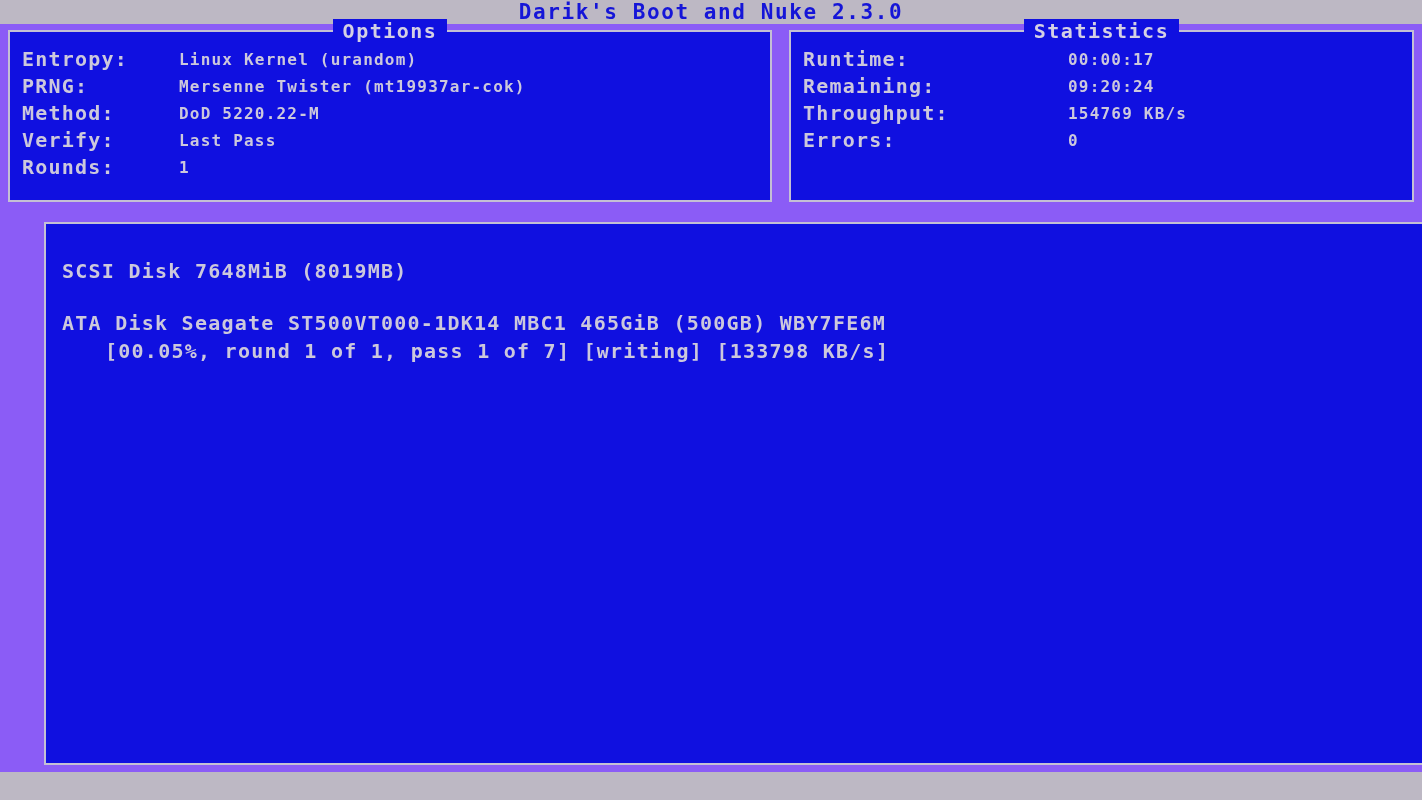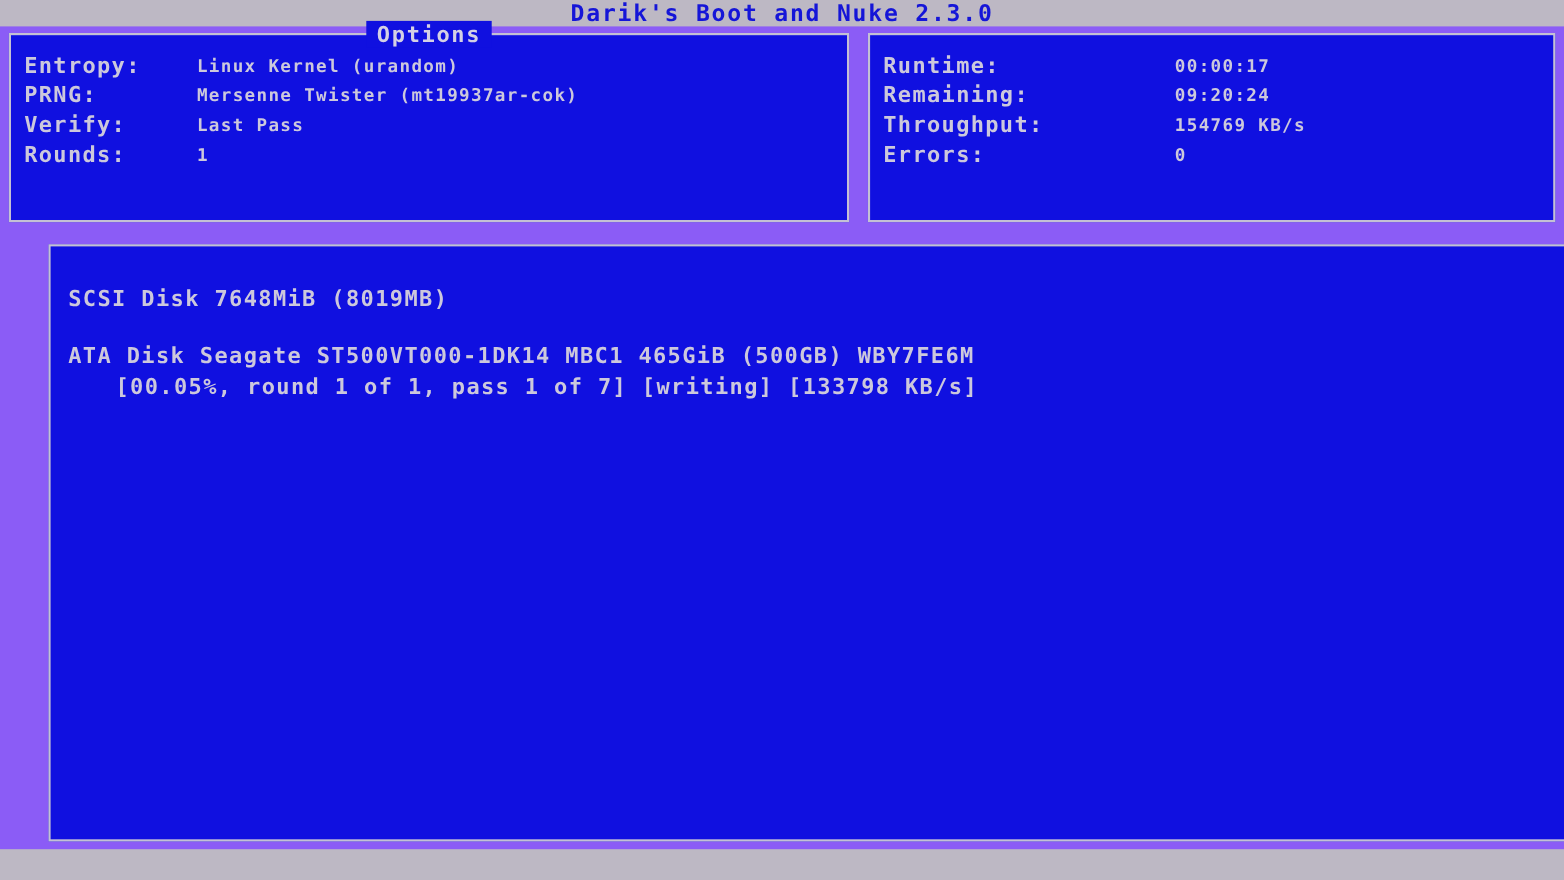--- a/index.html
+++ b/index.html
@@ -169,31 +169,38 @@
     <div class="kv-list">
       <div class="kv-row">
         <div class="kv-label">Entropy:</div>
         <div class="kv-value">Linux Kernel (urandom)</div>
       </div>
       <div class="kv-row">
         <div class="kv-label">PRNG:</div>
         <div class="kv-value">Mersenne Twister (mt19937ar-cok)</div>
       </div>
       <div class="kv-row">
+        <div class="kv-label">Method:</div>
+        <div class="kv-value">DoD 5220.22-M</div>
+      </div>
+      <div class="kv-row">
         <div class="kv-label">Verify:</div>
         <div class="kv-value">Last Pass</div>
       </div>
       <div class="kv-row">
         <div class="kv-label">Rounds:</div>
         <div class="kv-value">1</div>
       </div>
     </div>
   </div>
 
   <div class="panel" id="stats-panel">
+    <div class="panel-title">
+      <span>Statistics</span>
+    </div>
     <div class="kv-list">
       <div class="kv-row">
         <div class="kv-label">Runtime:</div>
         <div class="kv-value">00:00:17</div>
       </div>
       <div class="kv-row">
         <div class="kv-label">Remaining:</div>
         <div class="kv-value">09:20:24</div>
       </div>
       <div class="kv-row">

